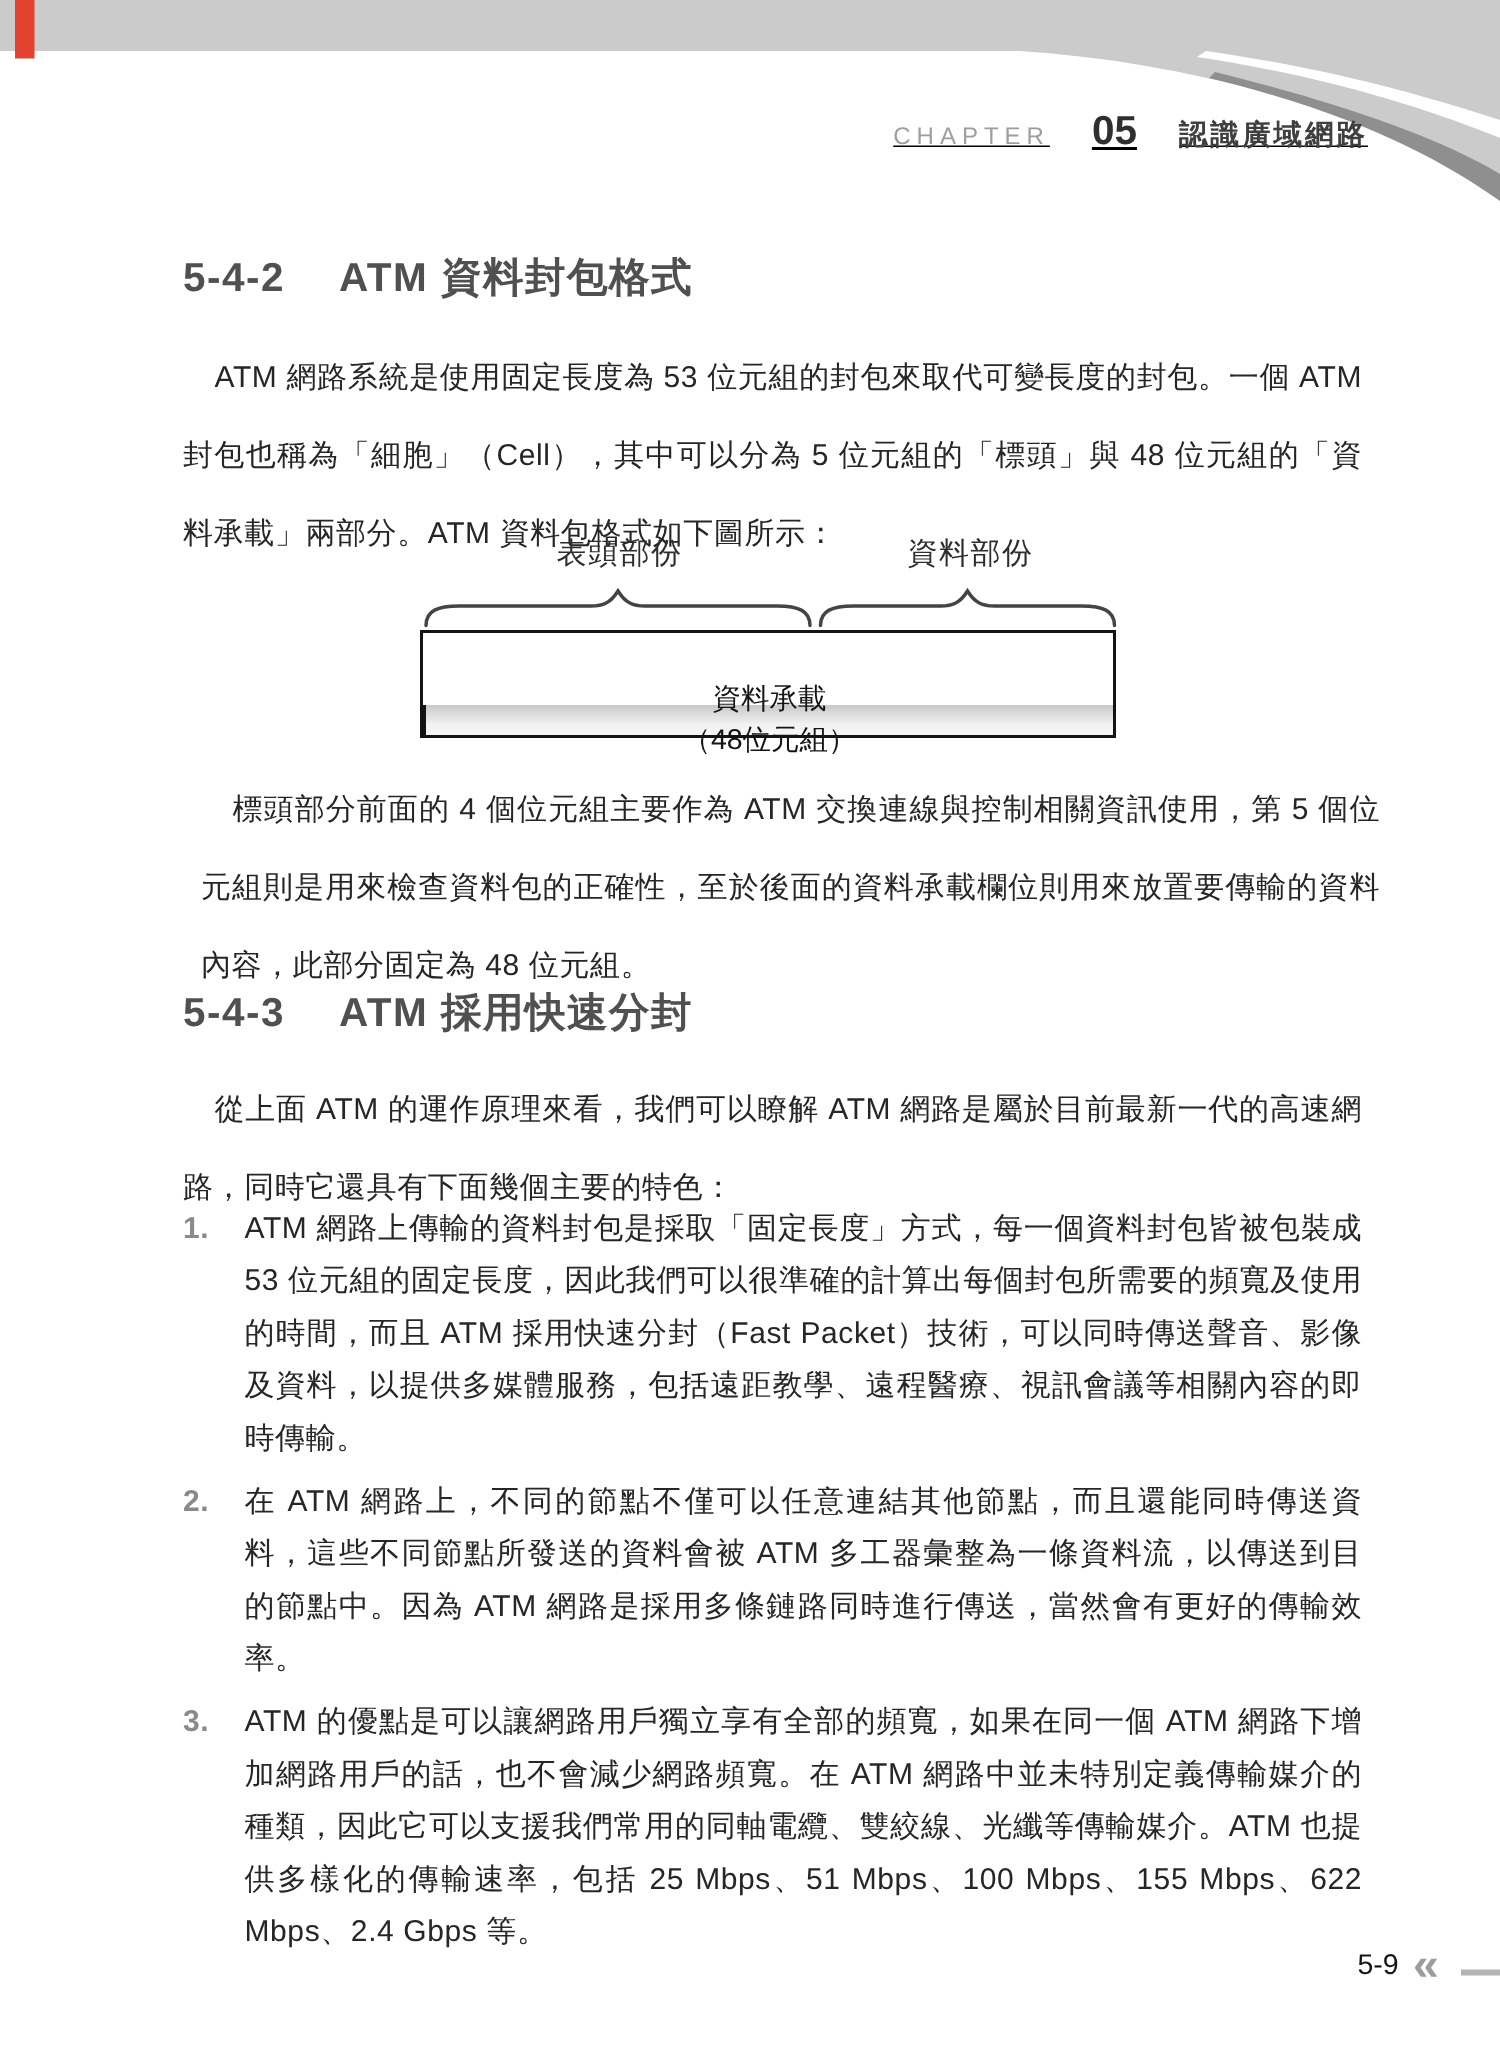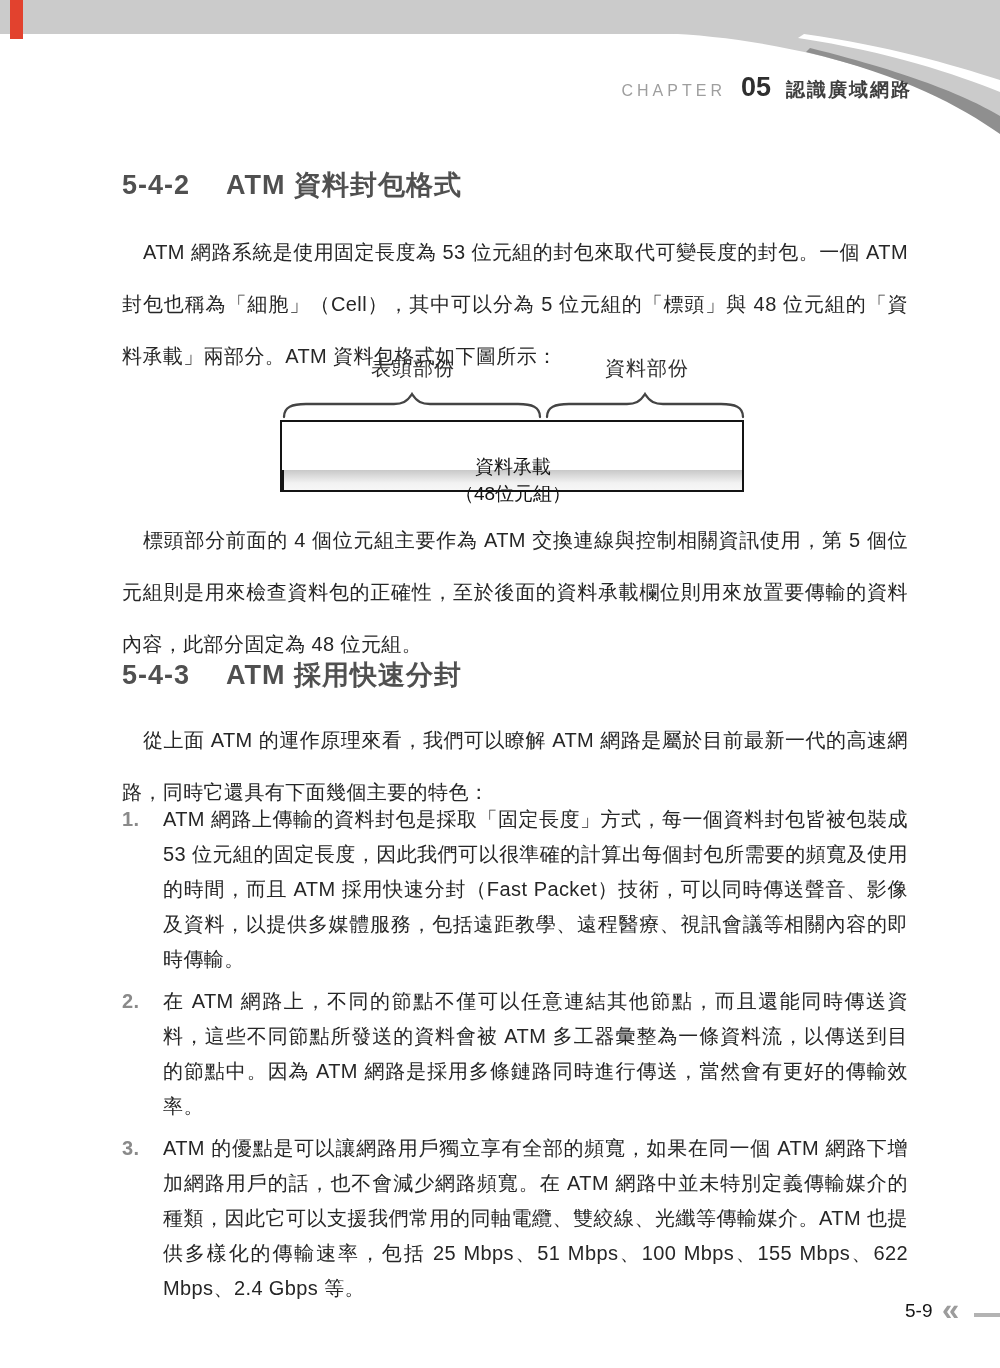--- a/index.html
+++ b/index.html
@@ -2,32 +2,32 @@
 <html><head>
 <meta charset="utf-8">
 <style>
   html,body{margin:0;padding:0;background:#ffffff;}
   .page{position:relative;width:1000px;height:1368px;background:#ffffff;overflow:hidden;
         font-family:"Liberation Sans","DejaVu Sans",sans-serif;}
   
   .band{position:absolute;top:0;left:0;width:100%;height:34px;background:#cbcbcb;}
   .swoosh{position:absolute;top:0;right:0;display:block;}
   .red-tab{position:absolute;top:0;left:10px;width:13px;height:39px;background:#e2422e;}
-  .chapter{position:absolute;top:72px;right:88px;display:flex;align-items:baseline;gap:15px;white-space:nowrap;}
+  .chapter{position:absolute;top:72px;right:88px;display:flex;align-items:baseline;gap:28px;white-space:nowrap;text-decoration:underline;}
   .chapter-label{color:#9e9e9e;font-size:16px;letter-spacing:4px;}
   .chapter-num{color:#2f2f2f;font-size:27px;font-weight:bold;}
   .chapter-title{color:#3f3f3f;font-size:19px;font-weight:bold;letter-spacing:2px;}
   
   .h2{position:absolute;left:122px;margin:0;color:#505050;font-size:27px;font-weight:bold;line-height:34px;white-space:nowrap;letter-spacing:1px;}
   #h2-1{top:168px;} #h2-2{top:658px;}
   .h2 .num{margin-right:36px;text-align:right;}
   
   .para{position:absolute;left:122px;width:786px;margin:0;font-size:20px;line-height:52px;
         color:#262626;text-align:justify;text-indent:21px;letter-spacing:0.4px;}
-  #p1{top:226px;} #p2{top:514px;} #p3{top:714px;}
+  #p1{top:226px;} #p2{top:514px;margin-left:12px;} #p3{top:714px;}
   
   .dg-label{position:absolute;top:355px;font-size:20px;color:#2e2e2e;font-weight:500;letter-spacing:1px;}
   #dg-label-left{left:371px;} #dg-label-right{left:605px;}
   .brace{position:absolute;top:392px;}
   #brace-left{left:282px;} #brace-right{left:545px;}
   .boxes{position:absolute;left:280px;top:420px;width:460px;height:68px;display:flex;
          border:2px solid #141414;box-sizing:content-box;}
   .dg-box{display:flex;flex-direction:column;justify-content:center;align-items:center;
           font-size:19px;line-height:27px;color:#141414;text-align:center;}
   .dg-box.b1{width:148px;background:linear-gradient(180deg,#aeaeae 0%,#e0e0e0 60%,#ececec 100%);}

